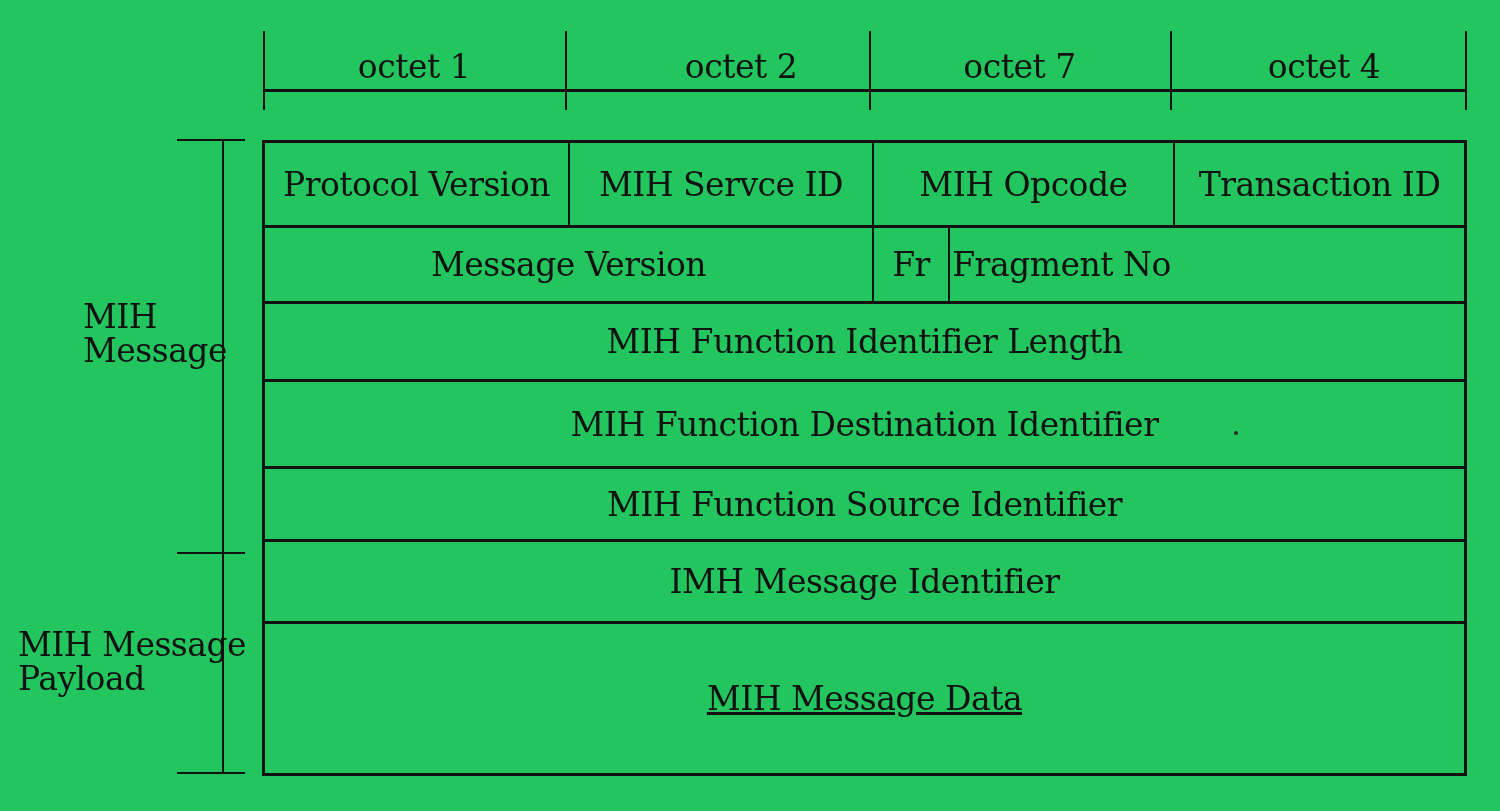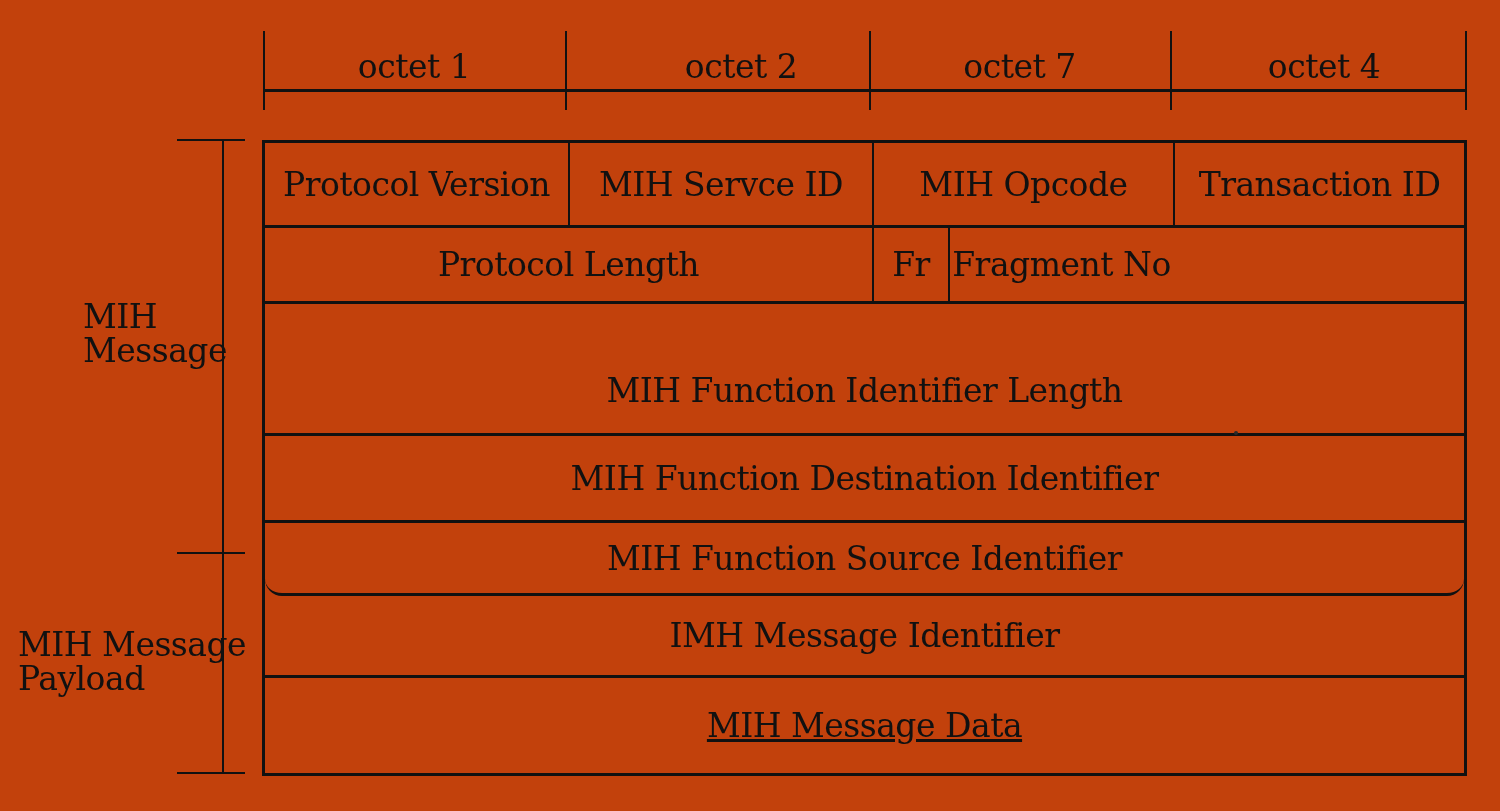--- a/index.html
+++ b/index.html
@@ -4,21 +4,21 @@
 <style>
   html, body {
     margin: 0;
     padding: 0;
     background: #ffffff;
   }
   .diagram {
     position: relative;
     width: 1500px;
     height: 811px;
-    background: #c2410c;
+    background: #22c55e;
     font-family: "DejaVu Serif", "Liberation Serif", serif;
     color: #111111;
     font-size: 33px;
     letter-spacing: -0.5px;
     overflow: hidden;
   }
 
   
   .octet-tick {
     position: absolute;
@@ -90,23 +90,23 @@
     box-sizing: border-box;
     display: flex;
     align-items: center;
     justify-content: center;
   }
   .pcell + .pcell { border-left: 2px solid #111111; }
   .grow { flex: 1 1 auto; }
 
   .r1 { height: 85px; }
   .r2 { height: 76px; }
-  .r3 { height: 88px; margin-top: 44px; }
+  .r3 { height: 78px; }
   .r4 { height: 87px; }
-  .r5 { height: 73px; border-radius: 17px; }
+  .r5 { height: 73px; }
   .r6 { height: 82px; }
 
   .w-oct1 { width: 303px; }
   .w-oct2 { width: 304px; }
   .w-oct3 { width: 301px; }
   .w-len  { width: 607px; }
   .w-fr   { width: 76px;  }
   .w-frag { width: 225px; }
 
   .speckle {
@@ -149,21 +149,21 @@
   <div class="ptable">
 
     <div class="prow r1">
       <div class="pcell w-oct1">Protocol Version</div>
       <div class="pcell w-oct2">MIH Servce ID</div>
       <div class="pcell w-oct3">MIH Opcode</div>
       <div class="pcell grow">Transaction ID</div>
     </div>
 
     <div class="prow r2">
-      <div class="pcell w-len">Protocol Length</div>
+      <div class="pcell w-len">Message Version</div>
       <div class="pcell w-fr">Fr</div>
       <div class="pcell w-frag">Fragment No</div>
     </div>
 
     <div class="prow r3">
       <div class="pcell grow">MIH Function Identifier Length</div>
     </div>
 
     <div class="prow r4">
       <div class="pcell grow">MIH Function Destination Identifier</div>

